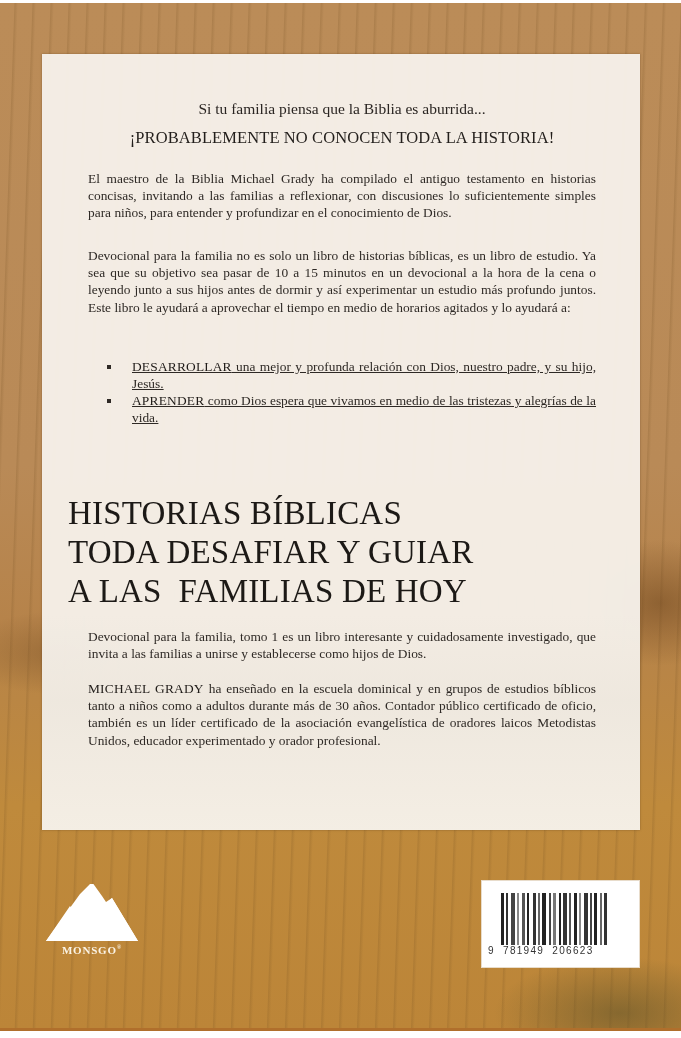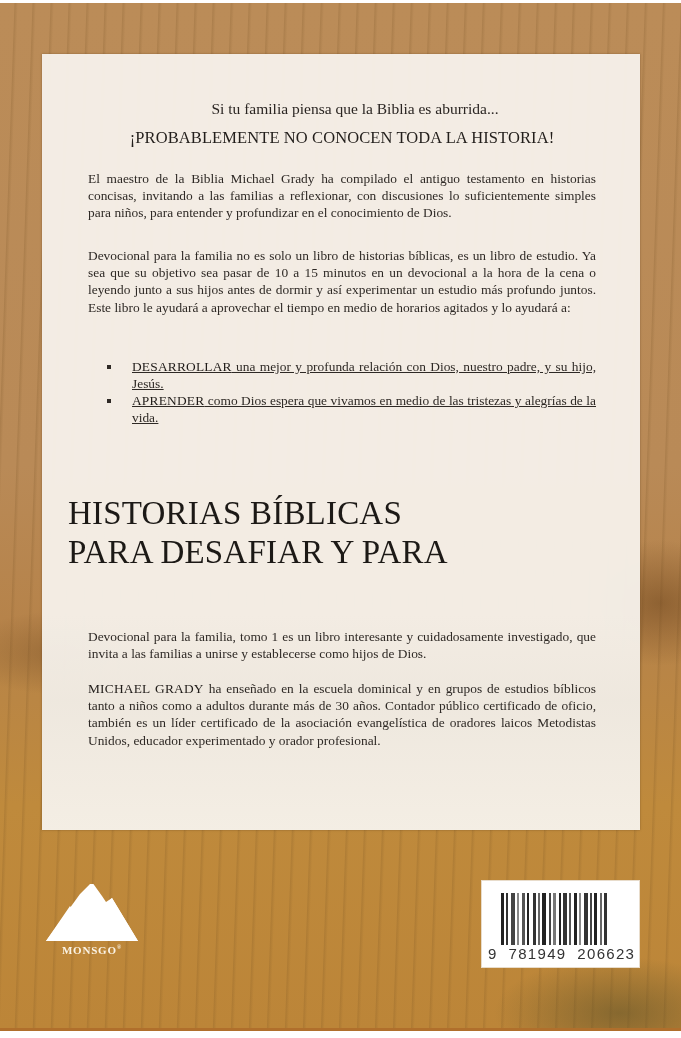--- a/index.html
+++ b/index.html
@@ -26,21 +26,21 @@
   }
   .panel::after {
     content: ""; position: absolute; left: 0; right: 0; top: 560px; height: 216px;
     background: linear-gradient(180deg, rgba(230,224,214,0.0), rgba(235,229,219,0.6) 40%, rgba(244,238,228,0.9));
     pointer-events: none;
   }
 
   .content { position: absolute; left: 46px; top: 0; width: 508px; color: #2b2622; z-index: 1; }
 
   .tagline {
-    position: absolute; top: 46px; left: 13px; width: 508px; text-align: center;
+    position: absolute; top: 46px; left: 0; width: 508px; text-align: center;
     font-size: 15.5px; color: #2a2522;
   }
   .headline {
     position: absolute; top: 74px; left: -8px; width: 524px; text-align: center;
     font-size: 16.5px; letter-spacing: 0.1px; color: #221e1b;
   }
   .para {
     position: absolute; left: 0; width: 508px; text-align: justify;
     font-size: 13.4px; line-height: 17.2px; color: #2e2925;
     hyphens: manual;
@@ -77,21 +77,21 @@
   
   .barcode {
     position: absolute; left: 481px; top: 880px; width: 159px; height: 88px;
     background: #ffffff; border: 1px solid #e8dccb;
   }
   .bars { position: absolute; left: 19px; top: 12px; width: 122px; height: 52px; display: flex; }
   .bar { height: 100%; }
   .barcode-digits {
     position: absolute; left: 6px; top: 64px; width: 148px;
     font-family: "Liberation Sans", "DejaVu Sans", sans-serif;
-    font-size: 15px; letter-spacing: 1.3px; color: #333; white-space: pre;
+    font-size: 10px; letter-spacing: 1.3px; color: #333; white-space: pre;
   }
 </style>
 </head>
 <body>
 
 <div class="cover"></div>
 <div class="cover-bottom-line"></div>
 
 <div class="panel">
   <div class="content">
@@ -107,21 +107,22 @@
         <span class="kw">DESARROLLAR</span><span> una mejor y profunda relación con Dios, nuestro padre, y su hijo, Jesús.</span>
       </li>
       <li>
         <span class="dot"></span>
         <span class="kw">APRENDER</span><span> como Dios espera que vivamos en medio de las tristezas y alegrías de la vida.</span>
       </li>
     </ul>
 
     <div class="big-title">
       <div>HISTORIAS BÍBLICAS</div>
-      <div>PARA DESAFIAR Y PARA</div>
+      <div>TODA DESAFIAR Y GUIAR</div>
+      <div style="white-space:pre;">A LAS  FAMILIAS DE HOY</div>
     </div>
 
     <p class="para p3">Devocional para la familia, tomo 1 es un libro interesante y cuidadosamente investigado, que invita a las familias a unirse y establecerse como hijos de Dios.</p>
     <p class="para p4"><span class="author">MICHAEL GRADY</span><span> ha enseñado en la escuela dominical y en grupos de estudios bíblicos tanto a niños como a adultos durante más de 30 años. Conta­dor público certificado de oficio, también es un líder certificado de la asocia­ción evangelística de oradores laicos Metodistas Unidos, educador experimen­tado y orador profesional.</span></p>
   </div>
 </div>
 
 <div class="logo">
   <span>
     <svg width="100" height="60" viewBox="0 0 100 60">

